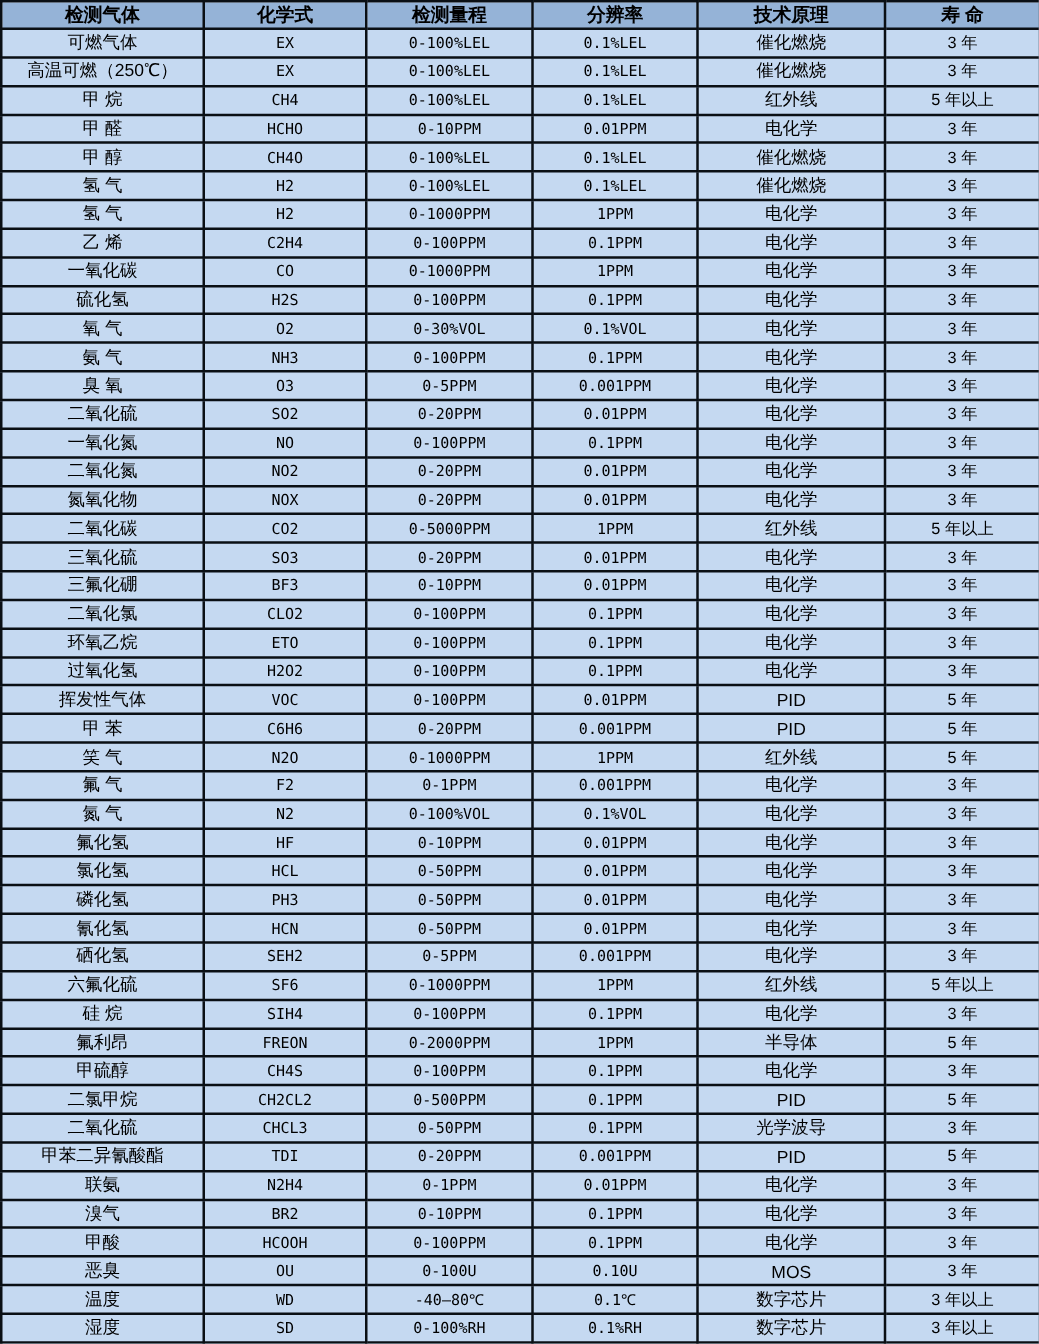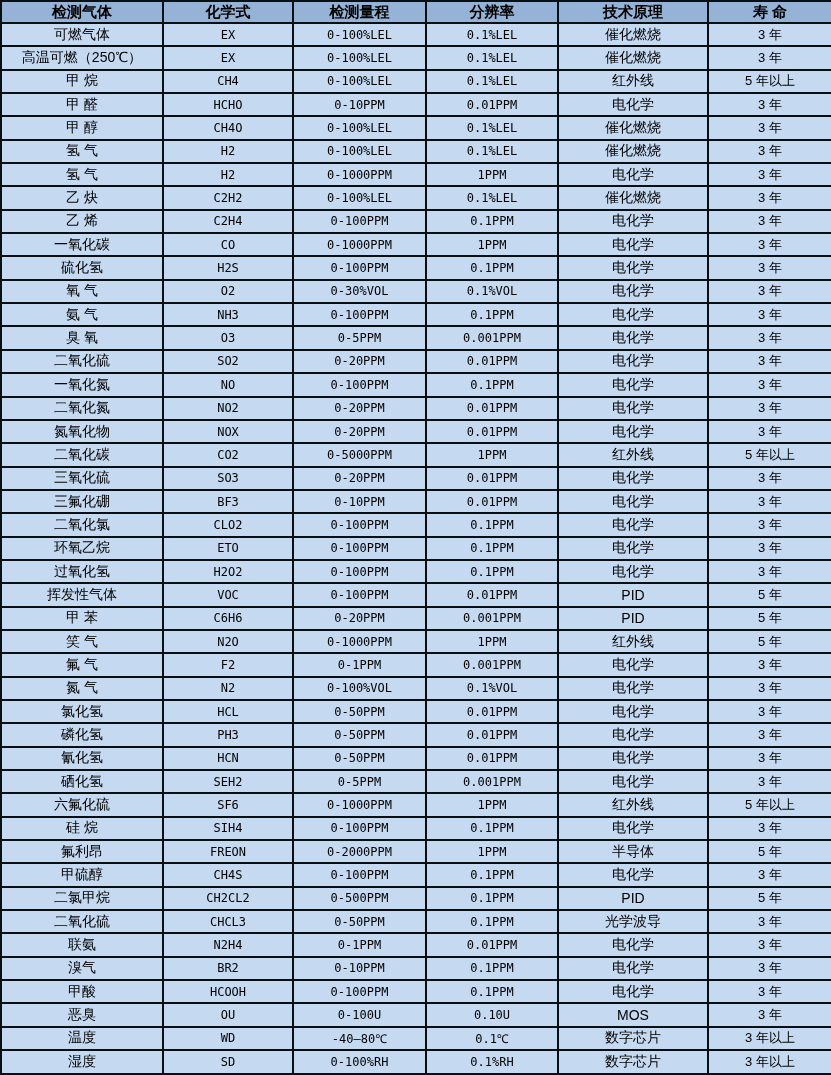--- a/index.html
+++ b/index.html
@@ -116,28 +116,20 @@
   </tr>
       <tr>
     <td>氢 气</td>
     <td>H2</td>
     <td>0-1000PPM</td>
     <td>1PPM</td>
     <td>电化学</td>
     <td>3 年</td>
   </tr>
       <tr>
-    <td>乙 炔</td>
-    <td>C2H2</td>
-    <td>0-100%LEL</td>
-    <td>0.1%LEL</td>
-    <td>催化燃烧</td>
-    <td>3 年</td>
-  </tr>
-      <tr>
     <td>乙 烯</td>
     <td>C2H4</td>
     <td>0-100PPM</td>
     <td>0.1PPM</td>
     <td>电化学</td>
     <td>3 年</td>
   </tr>
       <tr>
     <td>一氧化碳</td>
     <td>CO</td>
@@ -292,20 +284,28 @@
   </tr>
       <tr>
     <td>氮 气</td>
     <td>N2</td>
     <td>0-100%VOL</td>
     <td>0.1%VOL</td>
     <td>电化学</td>
     <td>3 年</td>
   </tr>
       <tr>
+    <td>氟化氢</td>
+    <td>HF</td>
+    <td>0-10PPM</td>
+    <td>0.01PPM</td>
+    <td>电化学</td>
+    <td>3 年</td>
+  </tr>
+      <tr>
     <td>氯化氢</td>
     <td>HCL</td>
     <td>0-50PPM</td>
     <td>0.01PPM</td>
     <td>电化学</td>
     <td>3 年</td>
   </tr>
       <tr>
     <td>磷化氢</td>
     <td>PH3</td>
@@ -370,20 +370,28 @@
     <td>PID</td>
     <td>5 年</td>
   </tr>
       <tr>
     <td>二氧化硫</td>
     <td>CHCL3</td>
     <td>0-50PPM</td>
     <td>0.1PPM</td>
     <td>光学波导</td>
     <td>3 年</td>
+  </tr>
+      <tr>
+    <td>甲苯二异氰酸酯</td>
+    <td>TDI</td>
+    <td>0-20PPM</td>
+    <td>0.001PPM</td>
+    <td>PID</td>
+    <td>5 年</td>
   </tr>
       <tr>
     <td>联氨</td>
     <td>N2H4</td>
     <td>0-1PPM</td>
     <td>0.01PPM</td>
     <td>电化学</td>
     <td>3 年</td>
   </tr>
       <tr>

